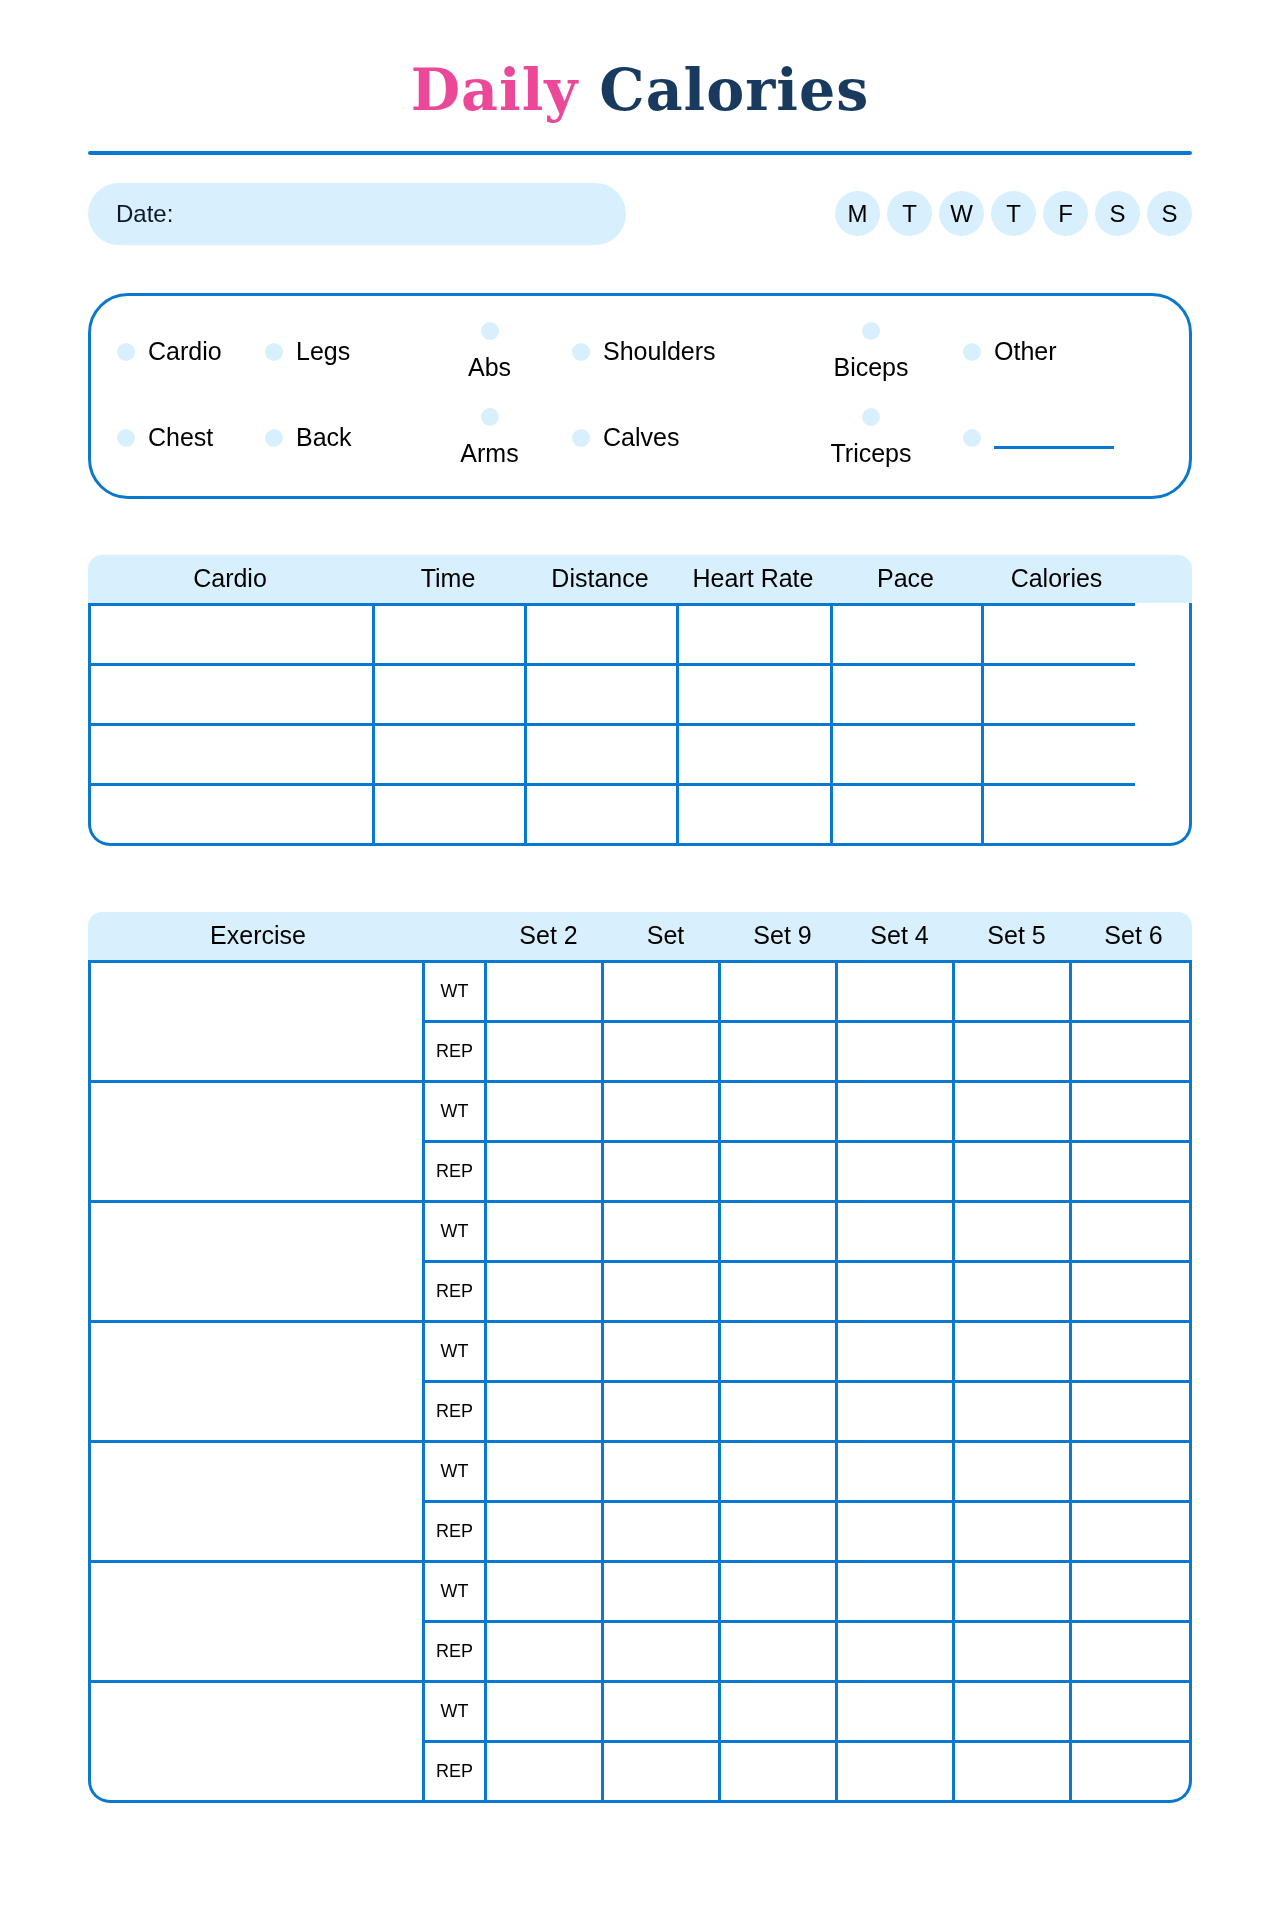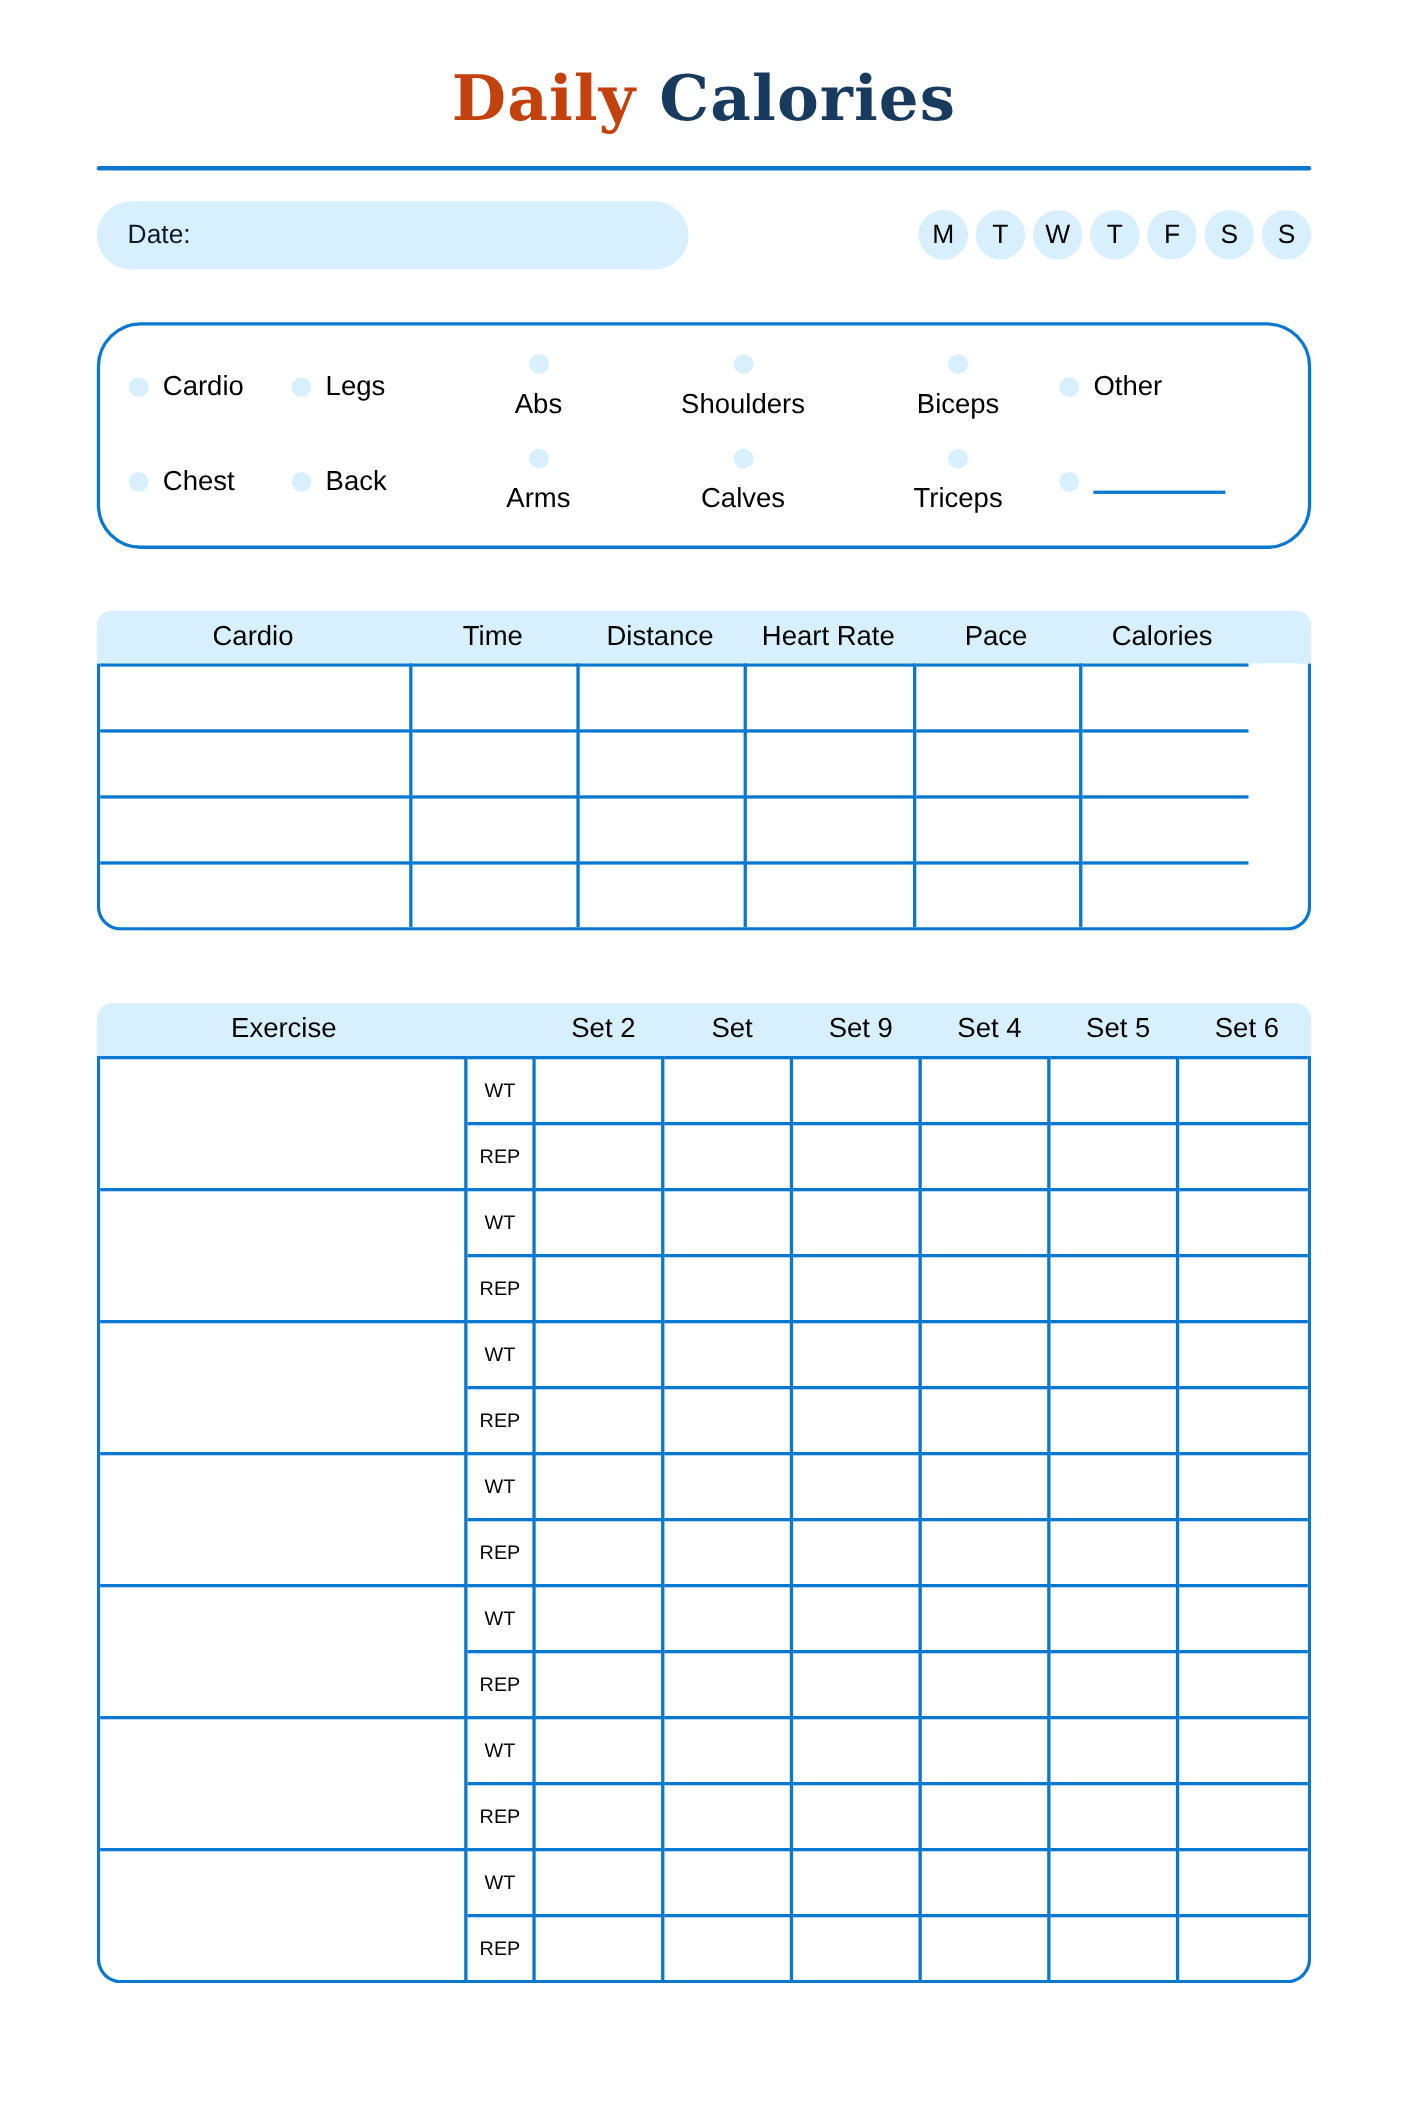--- a/index.html
+++ b/index.html
@@ -21,21 +21,21 @@
   
   .title {
     text-align: center;
     font-family: "DejaVu Serif", serif;
     font-size: 57px;
     font-weight: bold;
     letter-spacing: 1px;
     line-height: 1.05;
     padding-top: 26px;
   }
-  .title .word-a { color: #c2410c; }
+  .title .word-a { color: #ec4899; }
   .title .word-b { color: #173a5e; }
 
   .rule {
     height: 4px;
     background: #0b78d0;
     margin-top: 31px;
     border-radius: 2px;
   }
 
   
@@ -95,21 +95,21 @@
   .group .dot {
     width: 18px;
     height: 18px;
     border-radius: 50%;
     background: #d8f0fd;
     flex: none;
   }
   .g0 { width: 148px; }
   .g1 { width: 142px; }
   .g2 { width: 165px; flex-direction: column; }
-  .g3 { width: 207px; flex-direction: column; }
+  .g3 { width: 207px; }
   .g4 { width: 184px; flex-direction: column; }
   .g5 { width: 160px; }
   .blankline {
     display: inline-block;
     width: 120px;
     border-bottom: 3px solid #0b78d0;
     height: 22px;
   }
 
   

